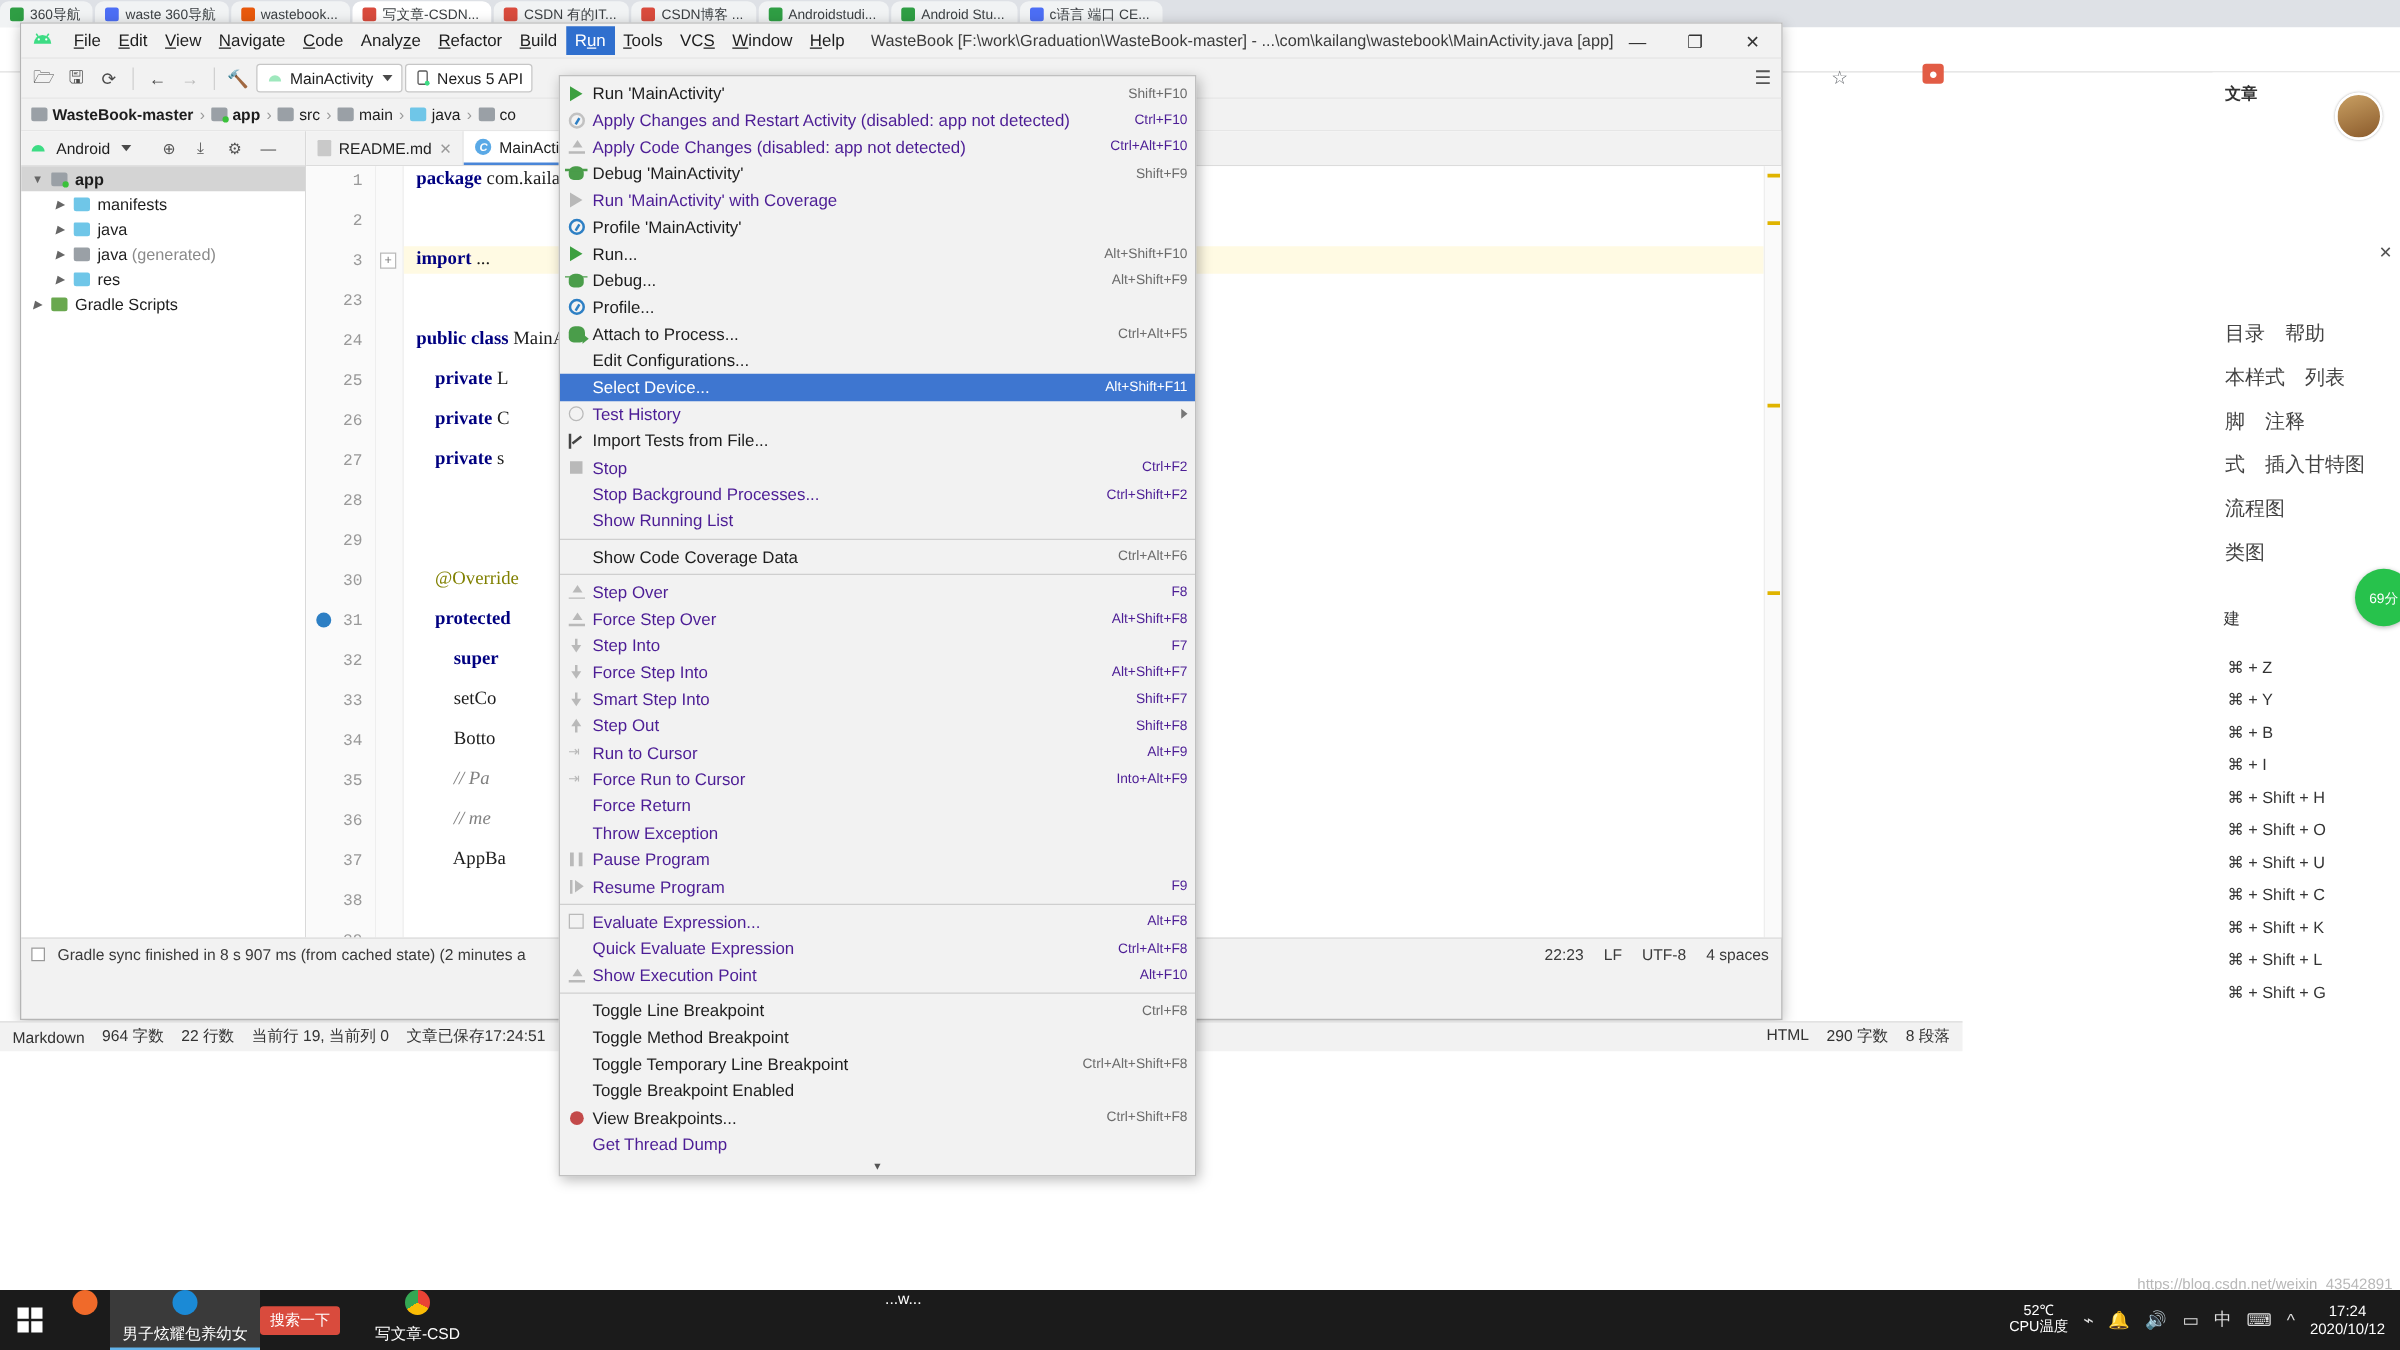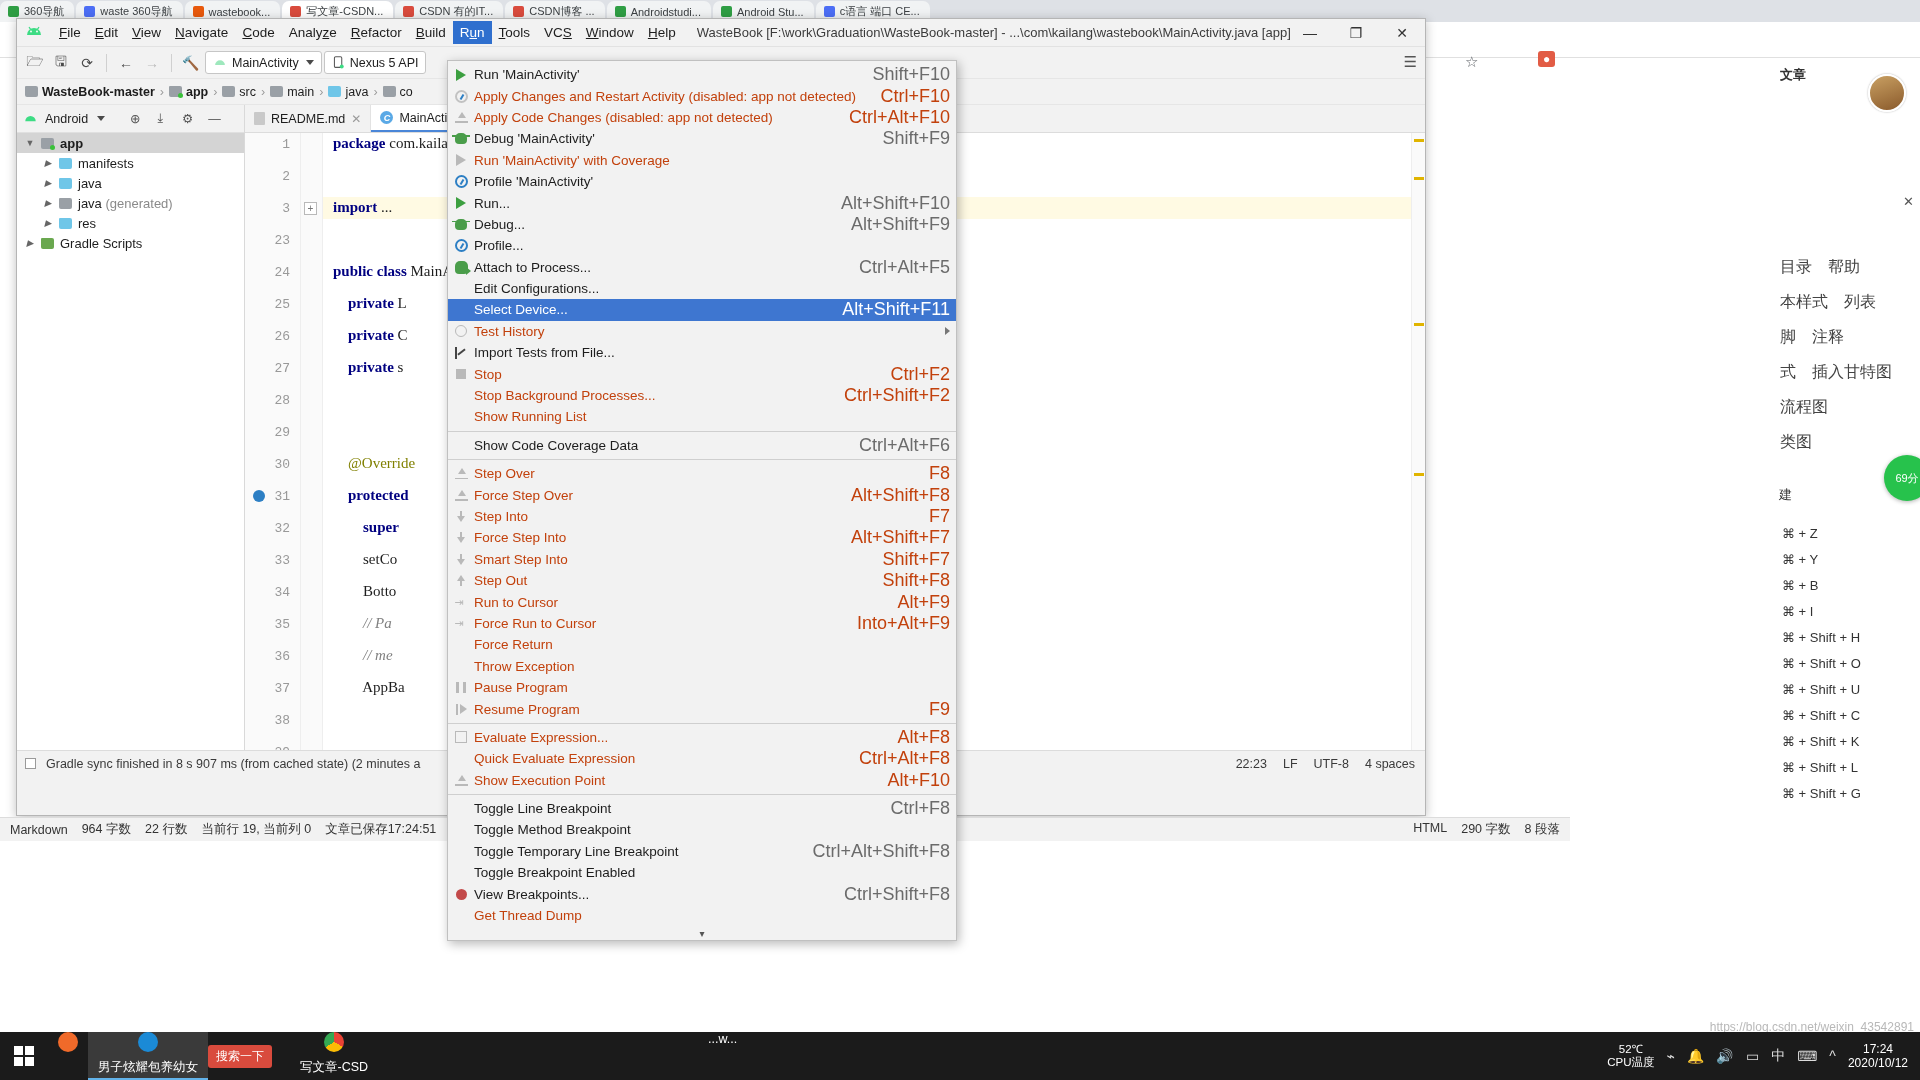--- a/index.html
+++ b/index.html
@@ -161,22 +161,22 @@
   
   #run-menu {
     position:absolute; left:430px; top:41px; width:510px;
     background:#f2f2f2; border:1px solid #c0c0c0;
     box-shadow:2px 3px 10px rgba(0,0,0,.28); padding:3px 0 0 0; z-index:50;
     font-size:13.5px;
   }
   .mrow { height:21.4px; display:flex; align-items:center; position:relative; padding:0 6px 0 0; }
   .mrow .ic { width:26px; display:flex; align-items:center; justify-content:center; flex:none; }
   .mrow .lbl { flex:1; white-space:nowrap; color:#1d1d1d; }
-  .mrow .sc { color:#6b6b6b; font-size:18px; white-space:nowrap; padding-left:14px;}
-  .mrow.dis .lbl, .mrow.dis .sc { color:#c2410c; }
+  .mrow .sc { color:#6b6b6b; font-size:11px; white-space:nowrap; padding-left:14px;}
+  .mrow.dis .lbl, .mrow.dis .sc { color:#4c1d95; }
   .mrow.hi { background:#3e76d0; }
   .mrow.hi .lbl, .mrow.hi .sc { color:#fff; }
   .msep { height:1px; background:#cfcfcf; margin:3px 0; }
   .submarrow { width:0;height:0;border-top:4px solid transparent;border-bottom:4px solid transparent;
     border-left:5px solid #777; margin-left:8px; }
   #menu-scroll-down { height:14px; display:flex; align-items:center; justify-content:center;
     color:#555; font-size:10px; }
   
   .gi { display:inline-block; }
   .gi-play { width:0;height:0;border-top:6px solid transparent;border-bottom:6px solid transparent;

